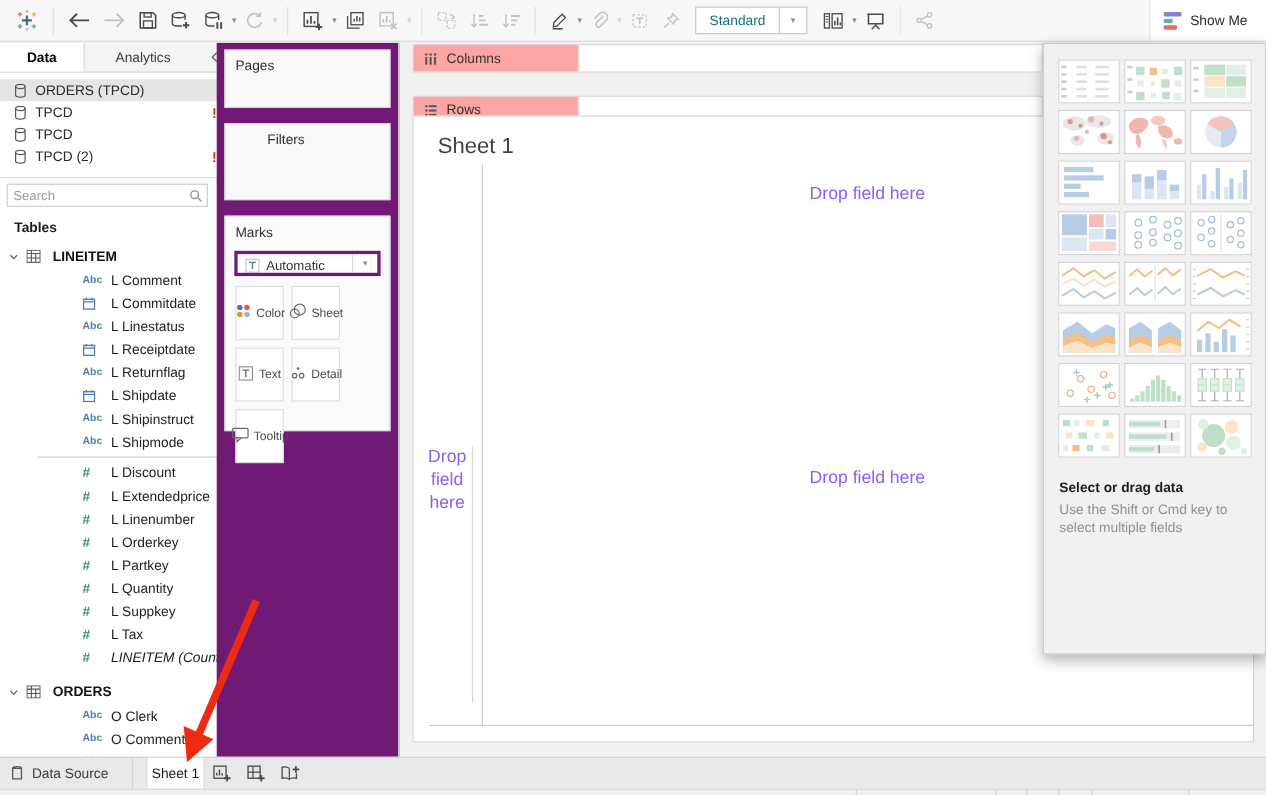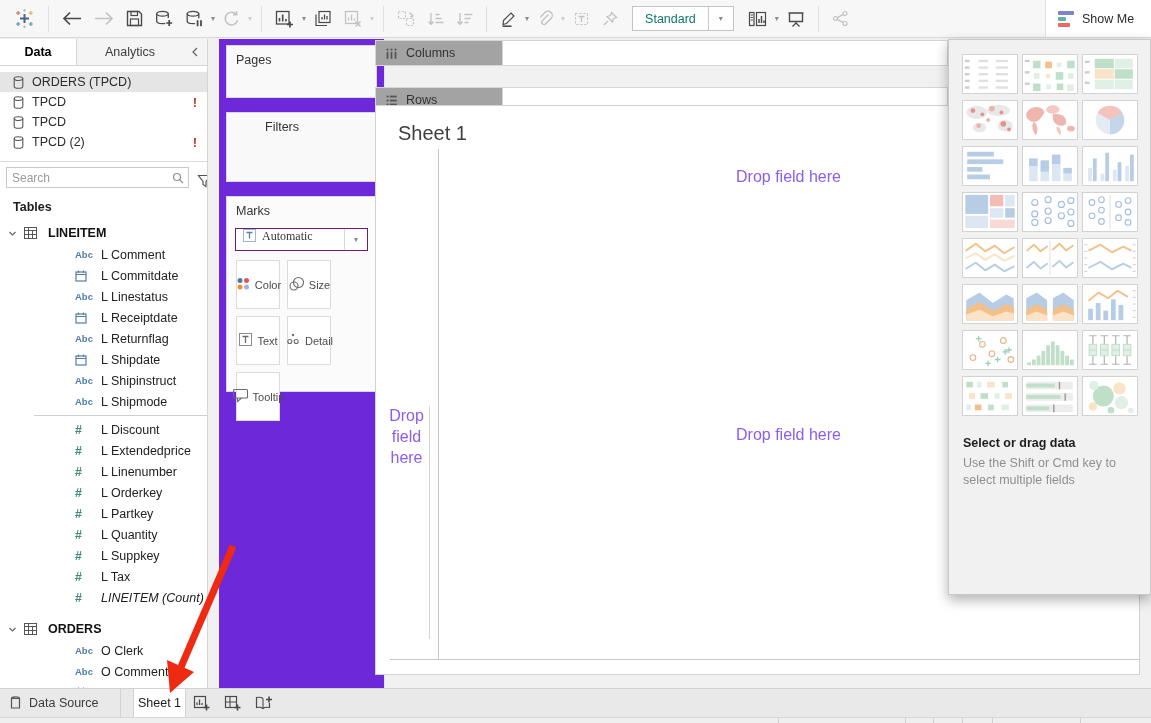--- a/index.html
+++ b/index.html
@@ -52,38 +52,38 @@
   .f-row{display:flex;align-items:center;height:21px;padding-left:36px;}
   .f-ic{width:26px;display:flex;align-items:flex-start;margin-left:39px;}
   .f-lbl{color:#222;white-space:nowrap;}
   .f-lbl.it{font-style:italic;}
   .abc{color:#4f7db0;font-size:9.5px;font-weight:bold;}
   .num{color:#3e8e7c;font-size:12.5px;font-weight:bold;}
   .f-div{height:1px;background:#cfcfcf;margin:3px 0 3px 34px;}
   .tbl-gap{height:10px;}
 
   
-  .cards{position:absolute;left:219px;top:39px;width:166px;bottom:35px;background:#6d28d9;
+  .cards{position:absolute;left:197px;top:39px;width:166px;bottom:35px;background:#701a75;
          border-right:1px solid #e3e3e3;padding:6px 7px;}
   .card{background:#f9f9f9;border:1px solid #d8d8d8;margin-bottom:14px;color:#333;}
   .card .c-title{padding:7px 9px;}
   .card.pages{height:53px;} .card.filters{height:70px;padding-left:29px;} .card.marks{height:196px;background:#fbfbfb;}
-  .marks-dd{margin:3px 8px 9px 8px;height:23px;border:1px solid #701a75;background:#fff;display:flex;align-items:flex-start;font-family:Liberation Serif, serif;}
+  .marks-dd{margin:3px 8px 9px 8px;height:23px;border:3px solid #701a75;background:#fff;display:flex;align-items:flex-end;}
   .marks-dd .mt-ic{margin:0 6px 0 7px;display:flex;}
   .marks-dd .mt-lbl{flex:1;font-size:12px;}
   .marks-dd .cbtn{border-left:1px solid #d8d8d8;height:100%;display:flex;align-items:center;padding:0 7px;}
   .marks-grid{display:flex;flex-wrap:wrap;gap:7px;padding:0 9px;}
   .mark-btn{width:44px;height:49px;border:1px solid #dcdcdc;background:#fff;display:flex;
             flex-direction:row;align-items:center;justify-content:center;gap:4px;font-size:11px;color:#4c4c4c;}
 
   
   .shelf{position:absolute;left:375px;width:573px;height:26px;background:#fff;border:1px solid #d5d5d5;display:flex;}
   .shelf.columns{top:40px;} .shelf.rows{top:87px;}
-  .shelf-label{width:127px;border-right:1px solid #d5d5d5;display:flex;align-items:center;gap:8px;
-               padding-left:9px;color:#333;background:#a3a3a3;}
+  .shelf-label{width:150px;border-right:1px solid #d5d5d5;display:flex;align-items:center;gap:8px;
+               padding-left:9px;color:#333;background:#fca5a5;}
   .canvas{position:absolute;left:375px;top:105px;width:765px;height:570px;background:#fff;border:1px solid #d2d2d2;}
   .cv-title{position:absolute;left:22px;top:16px;font-size:20px;color:#3f3f3f;}
   .cv-vline{position:absolute;left:62px;top:43px;bottom:14px;width:1px;background:#c9c9c9;}
   .cv-hline{position:absolute;left:14px;right:0;bottom:14px;height:1px;background:#c9c9c9;}
   .drop{color:#8b5cf6;font-size:16px;position:absolute;}
   .drop.left{left:8px;top:300px;width:46px;text-align:center;line-height:1.3;}
   .drop.top{left:62px;right:0;top:62px;text-align:center;}
   .drop.center{left:62px;right:0;top:320px;text-align:center;}
 
   
@@ -543,21 +543,21 @@
                 <circle cx="5" cy="11" r="2.5" fill="#f28e2b"></circle>
                 <circle cx="11.5" cy="11" r="2.5" fill="#9fb3d8"></circle>
               </svg></span>
     <span>Color</span>
           </div>
           <div class="mark-btn">
     <span><svg width="17" height="16" viewBox="0 0 17 16">
                 <circle cx="6" cy="10" r="4" fill="none" stroke="#6b6b6b" stroke-width="1.1"></circle>
                 <circle cx="10.5" cy="6.5" r="5" fill="none" stroke="#6b6b6b" stroke-width="1.1"></circle>
               </svg></span>
-    <span>Size</span>
+    <span>Sheet</span>
           </div>
           <div class="mark-btn">
     <span><svg width="15" height="15" viewBox="0 0 15 15">
                 <rect x="1.5" y="1.5" width="12" height="12" fill="none" stroke="#8a8a8a"></rect>
                 <path d="M4.5 4.5 h6 M7.5 4.5 v6.5" stroke="#6b6b6b" stroke-width="1.3" fill="none"></path>
               </svg></span>
     <span>Text</span>
           </div>
           <div class="mark-btn">
     <span><svg width="16" height="15" viewBox="0 0 16 15">

